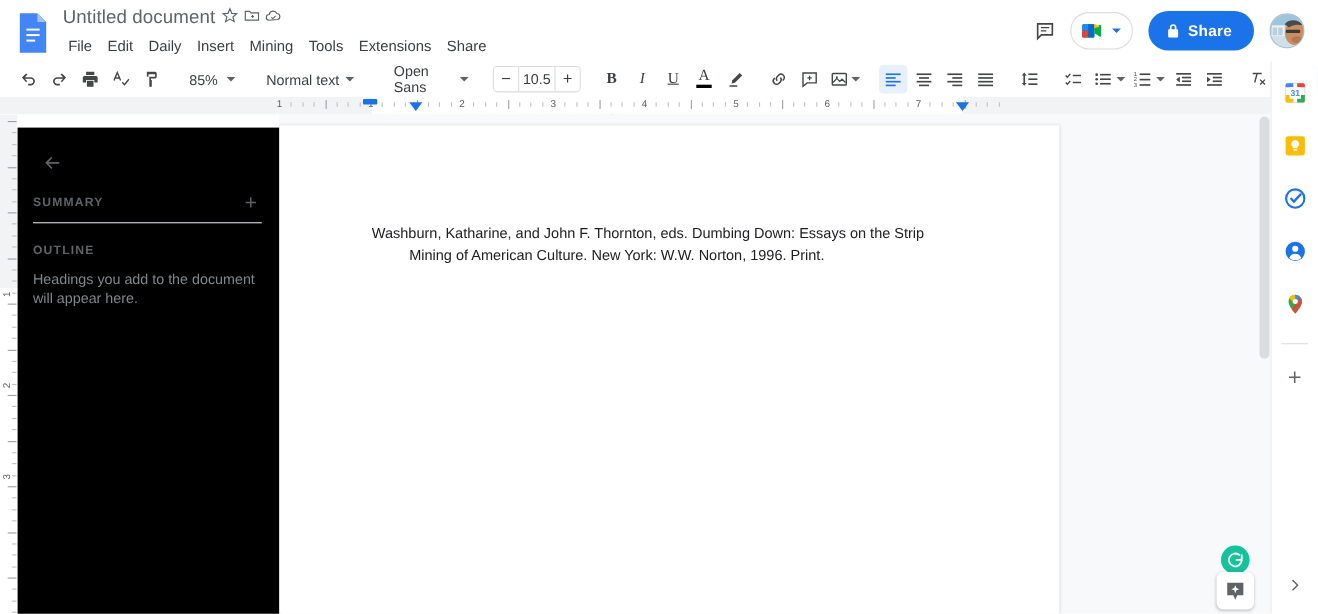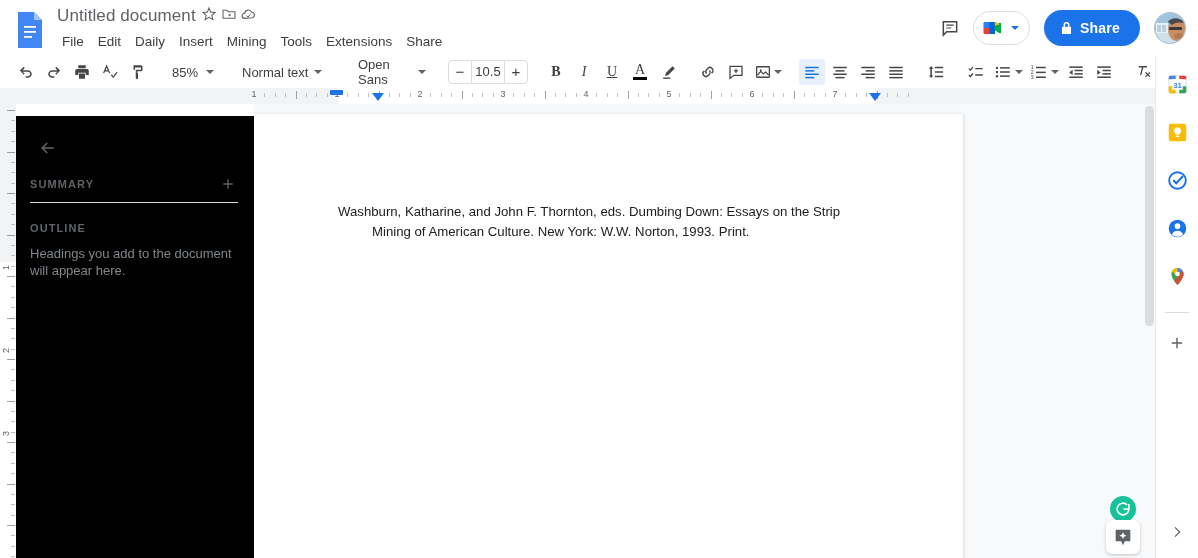--- a/index.html
+++ b/index.html
@@ -688,21 +688,21 @@
       </div>
     </div>
     <div class="panel-divider"></div>
     <div class="sec-label outline-label">OUTLINE</div>
     <div class="outline-empty">Headings you add to the document will appear here.</div>
   </div>
 
   <div class="doc-area">
     <div class="page">
       <div class="doc-body">
-        <div class="citation">Washburn, Katharine, and John F. Thornton, eds. Dumbing Down: Essays on the Strip Mining of American Culture. New York: W.W. Norton, 1993. Print.</div>
+        <div class="citation">Washburn, Katharine, and John F. Thornton, eds. Dumbing Down: Essays on the Strip Mining of American Culture. New York: W.W. Norton, 1996. Print.</div>
       </div>
     </div>
   </div>
 
   <div class="vscroll-track"></div>
   <div class="vscroll-thumb"></div>
 
   <div class="right-rail">
     <div class="rail-btn">
       <svg width="21" height="21" viewBox="0 0 24 24">

